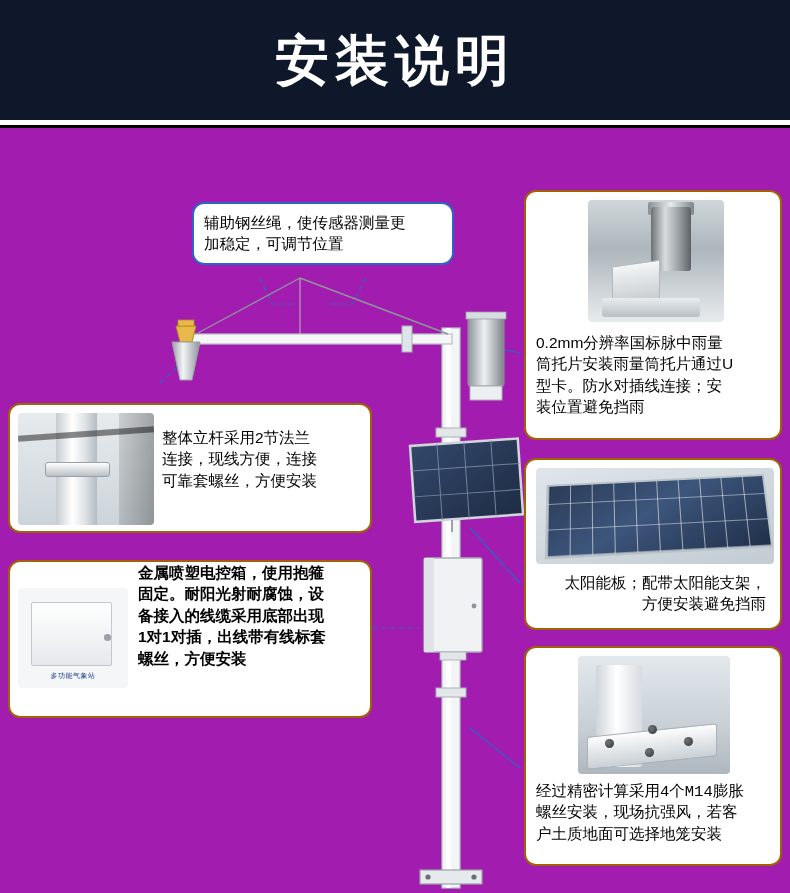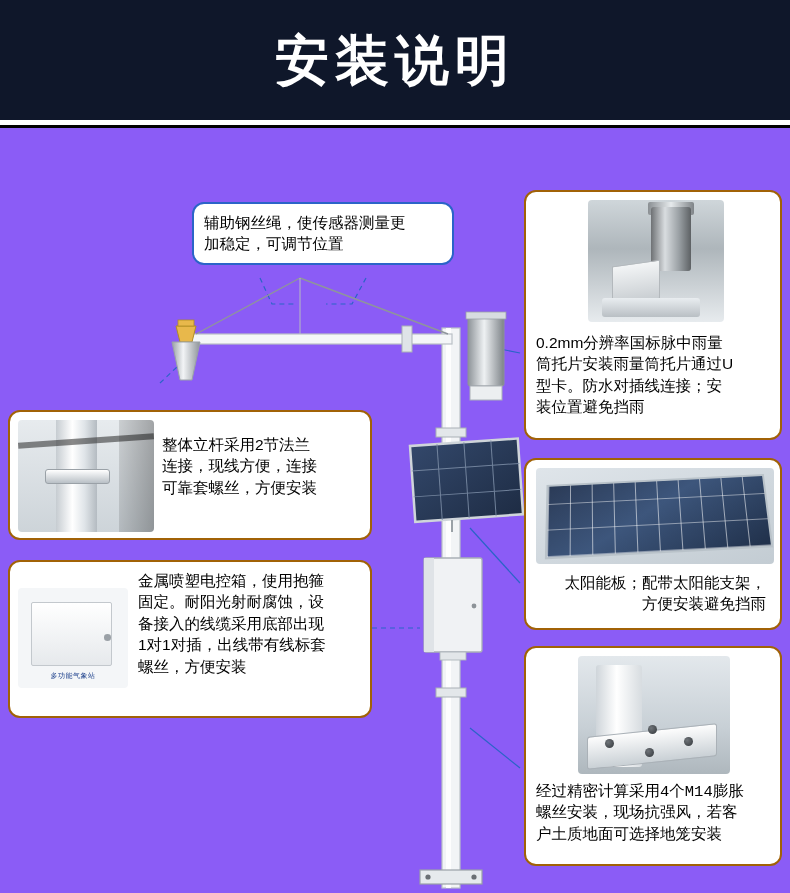--- a/index.html
+++ b/index.html
@@ -46,21 +46,21 @@
     border-bottom: 3px solid #000000;
   }
 
   
   .stage {
     position: absolute;
     left: 0;
     top: 128px;
     width: 790px;
     height: 765px;
-    background: #8b5cf6;
+    background: #a21caf;
   }
 
   
   .callout {
     position: absolute;
     box-sizing: border-box;
     border: 2px solid #2b64c8;
     border-radius: 12px;
     background: #ffffff;
     padding: 8px 10px;
@@ -339,21 +339,21 @@
         <div class="cyl"></div>
         <div class="brkt"></div>
         <div class="base"></div>
       </div>
       <div class="cap" style="left:10px; top:140px; width:240px;">0.2mm分辨率国标脉中雨量
 筒托片安装雨量筒托片通过U
 型卡。防水对插线连接；安
 装位置避免挡雨</div>
     </div>
 
-    <div class="photo-callout" style="left:8px; top:282px; width:364px; height:130px;">
+    <div class="photo-callout" style="left:8px; top:275px; width:364px; height:130px;">
       <div class="ph ph-flange" style="left:8px; top:8px; width:136px; height:112px;">
         <div class="pole"></div>
         <div class="ring"></div>
         <div class="bar"></div>
         <div class="shade"></div>
       </div>
       <div class="cap" style="left:152px; top:22px; width:202px;">整体立杆采用2节法兰
 连接，现线方便，连接
 可靠套螺丝，方便安装</div>
     </div>
@@ -365,21 +365,21 @@
       <div class="cap" style="left:0; top:112px; width:240px;text-align:right;">太阳能板；配带太阳能支架，
 方便安装避免挡雨</div>
     </div>
 
     <div class="photo-callout" style="left:8px; top:432px; width:364px; height:158px;">
       <div class="ph ph-box" style="left:8px; top:26px; width:110px; height:100px;">
         <div class="cab"></div>
         <div class="door"></div>
         <div class="label">多功能气象站</div>
       </div>
-      <div class="cap" style="left:128px; top:8px; width:226px;">金属喷塑电控箱，使用抱箍
+      <div class="cap" style="left:128px; top:0; width:226px;font-weight:bold;">金属喷塑电控箱，使用抱箍
 固定。耐阳光射耐腐蚀，设
 备接入的线缆采用底部出现
 1对1对插，出线带有线标套
 螺丝，方便安装</div>
     </div>
 
     <div class="photo-callout" style="left:524px; top:518px; width:258px; height:220px;font-family:Liberation Mono, monospace;">
       <div class="ph ph-base" style="left:52px; top:8px; width:152px; height:118px;">
         <div class="pl"></div>
         <div class="plate"></div>

